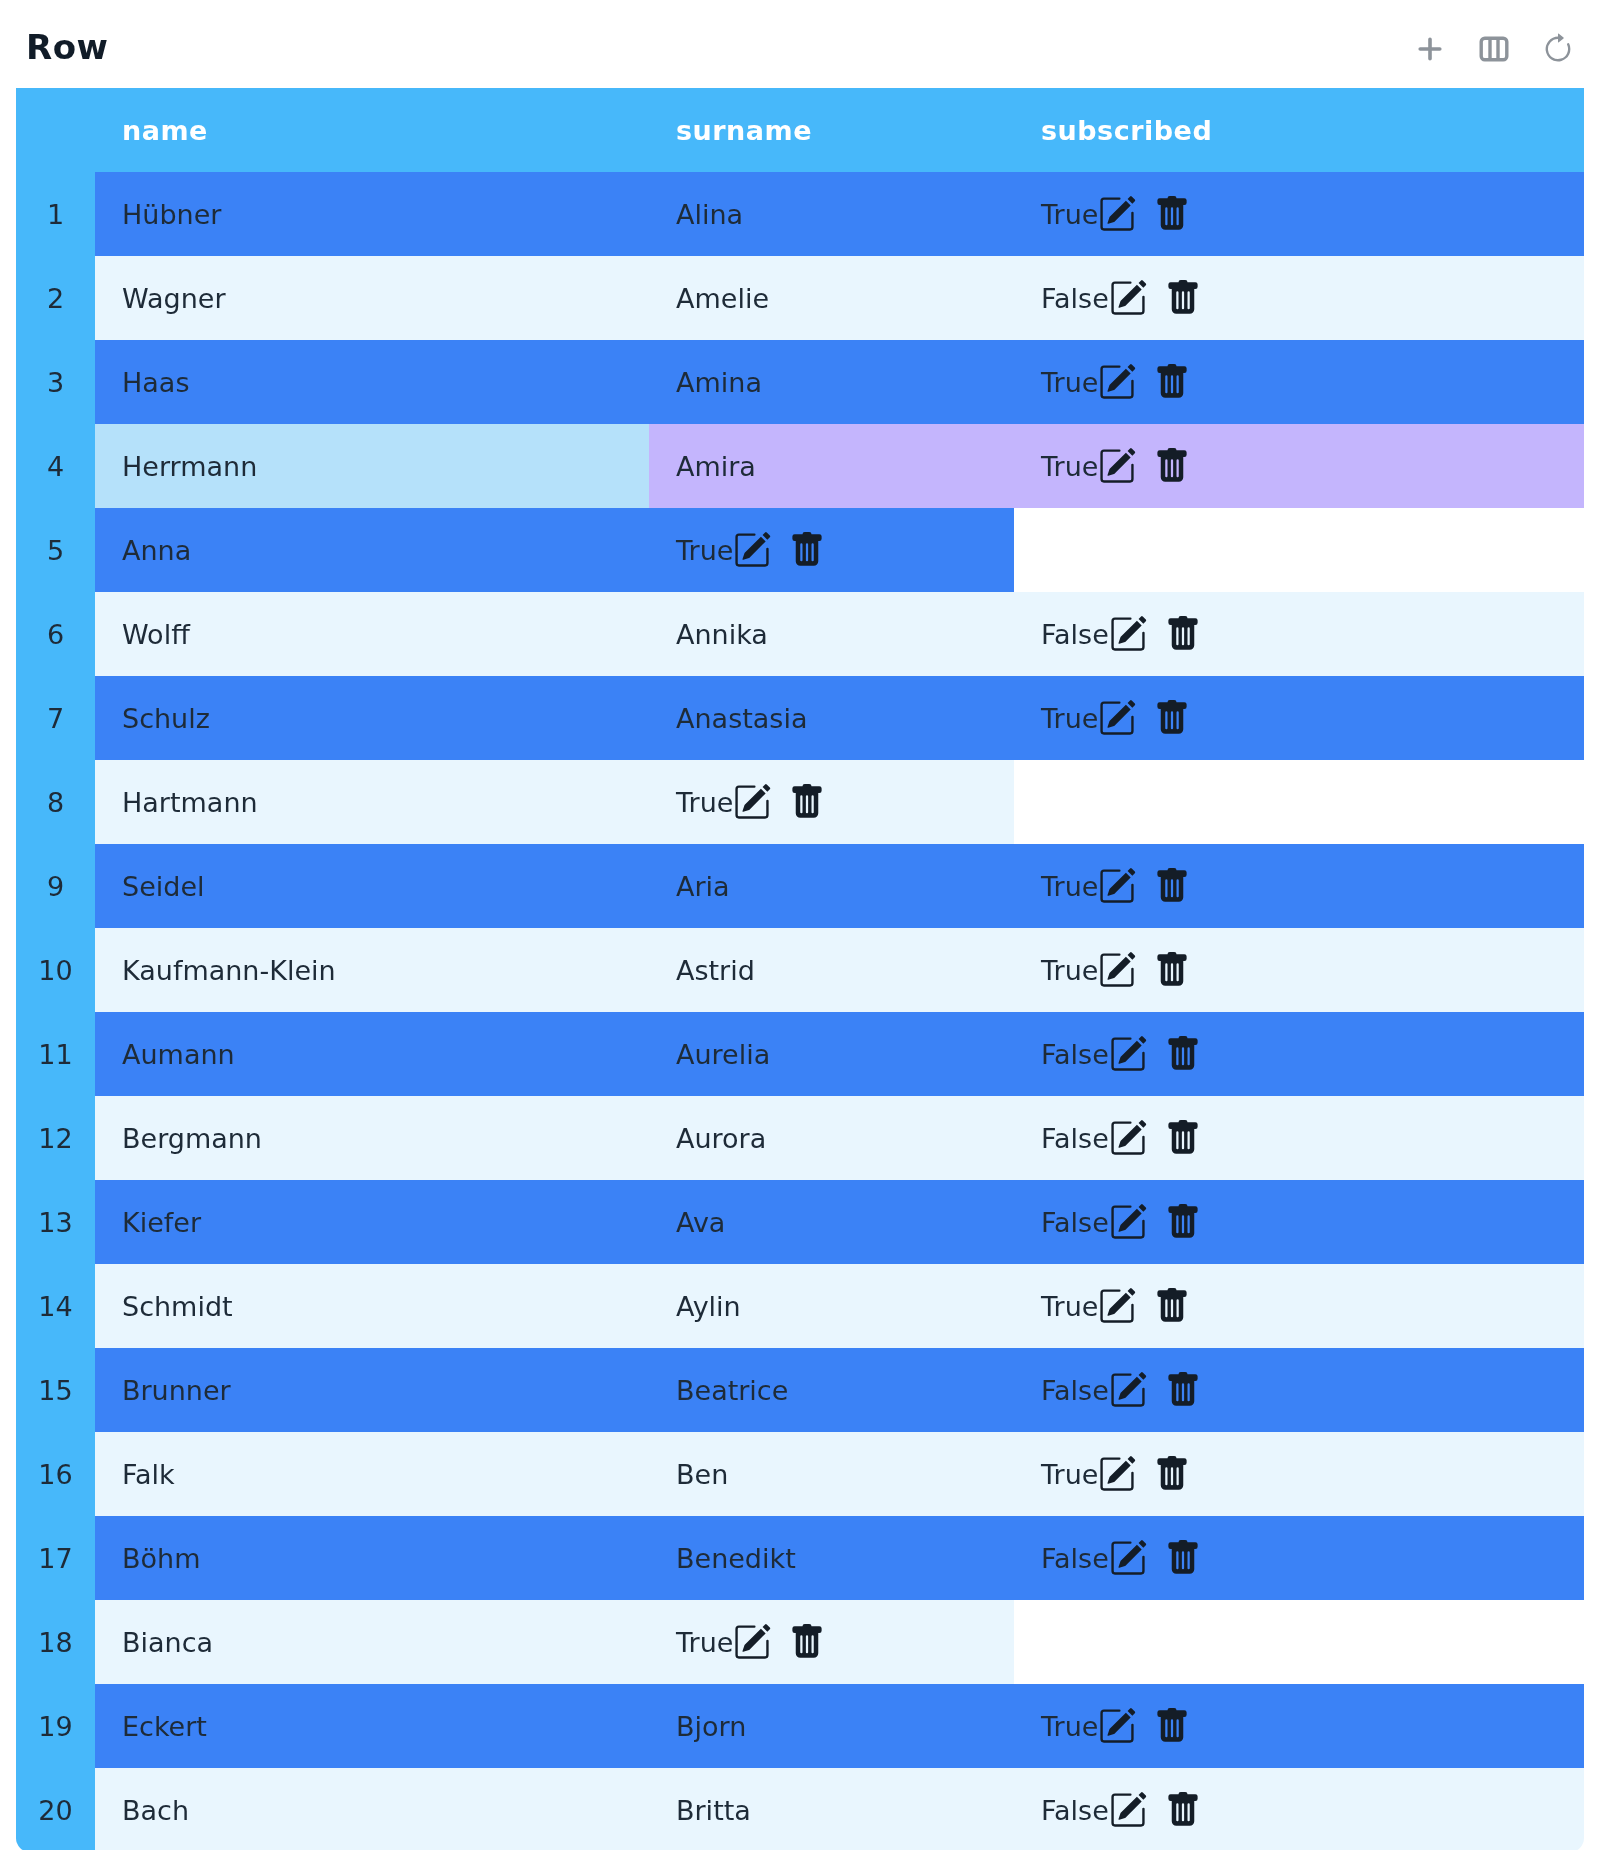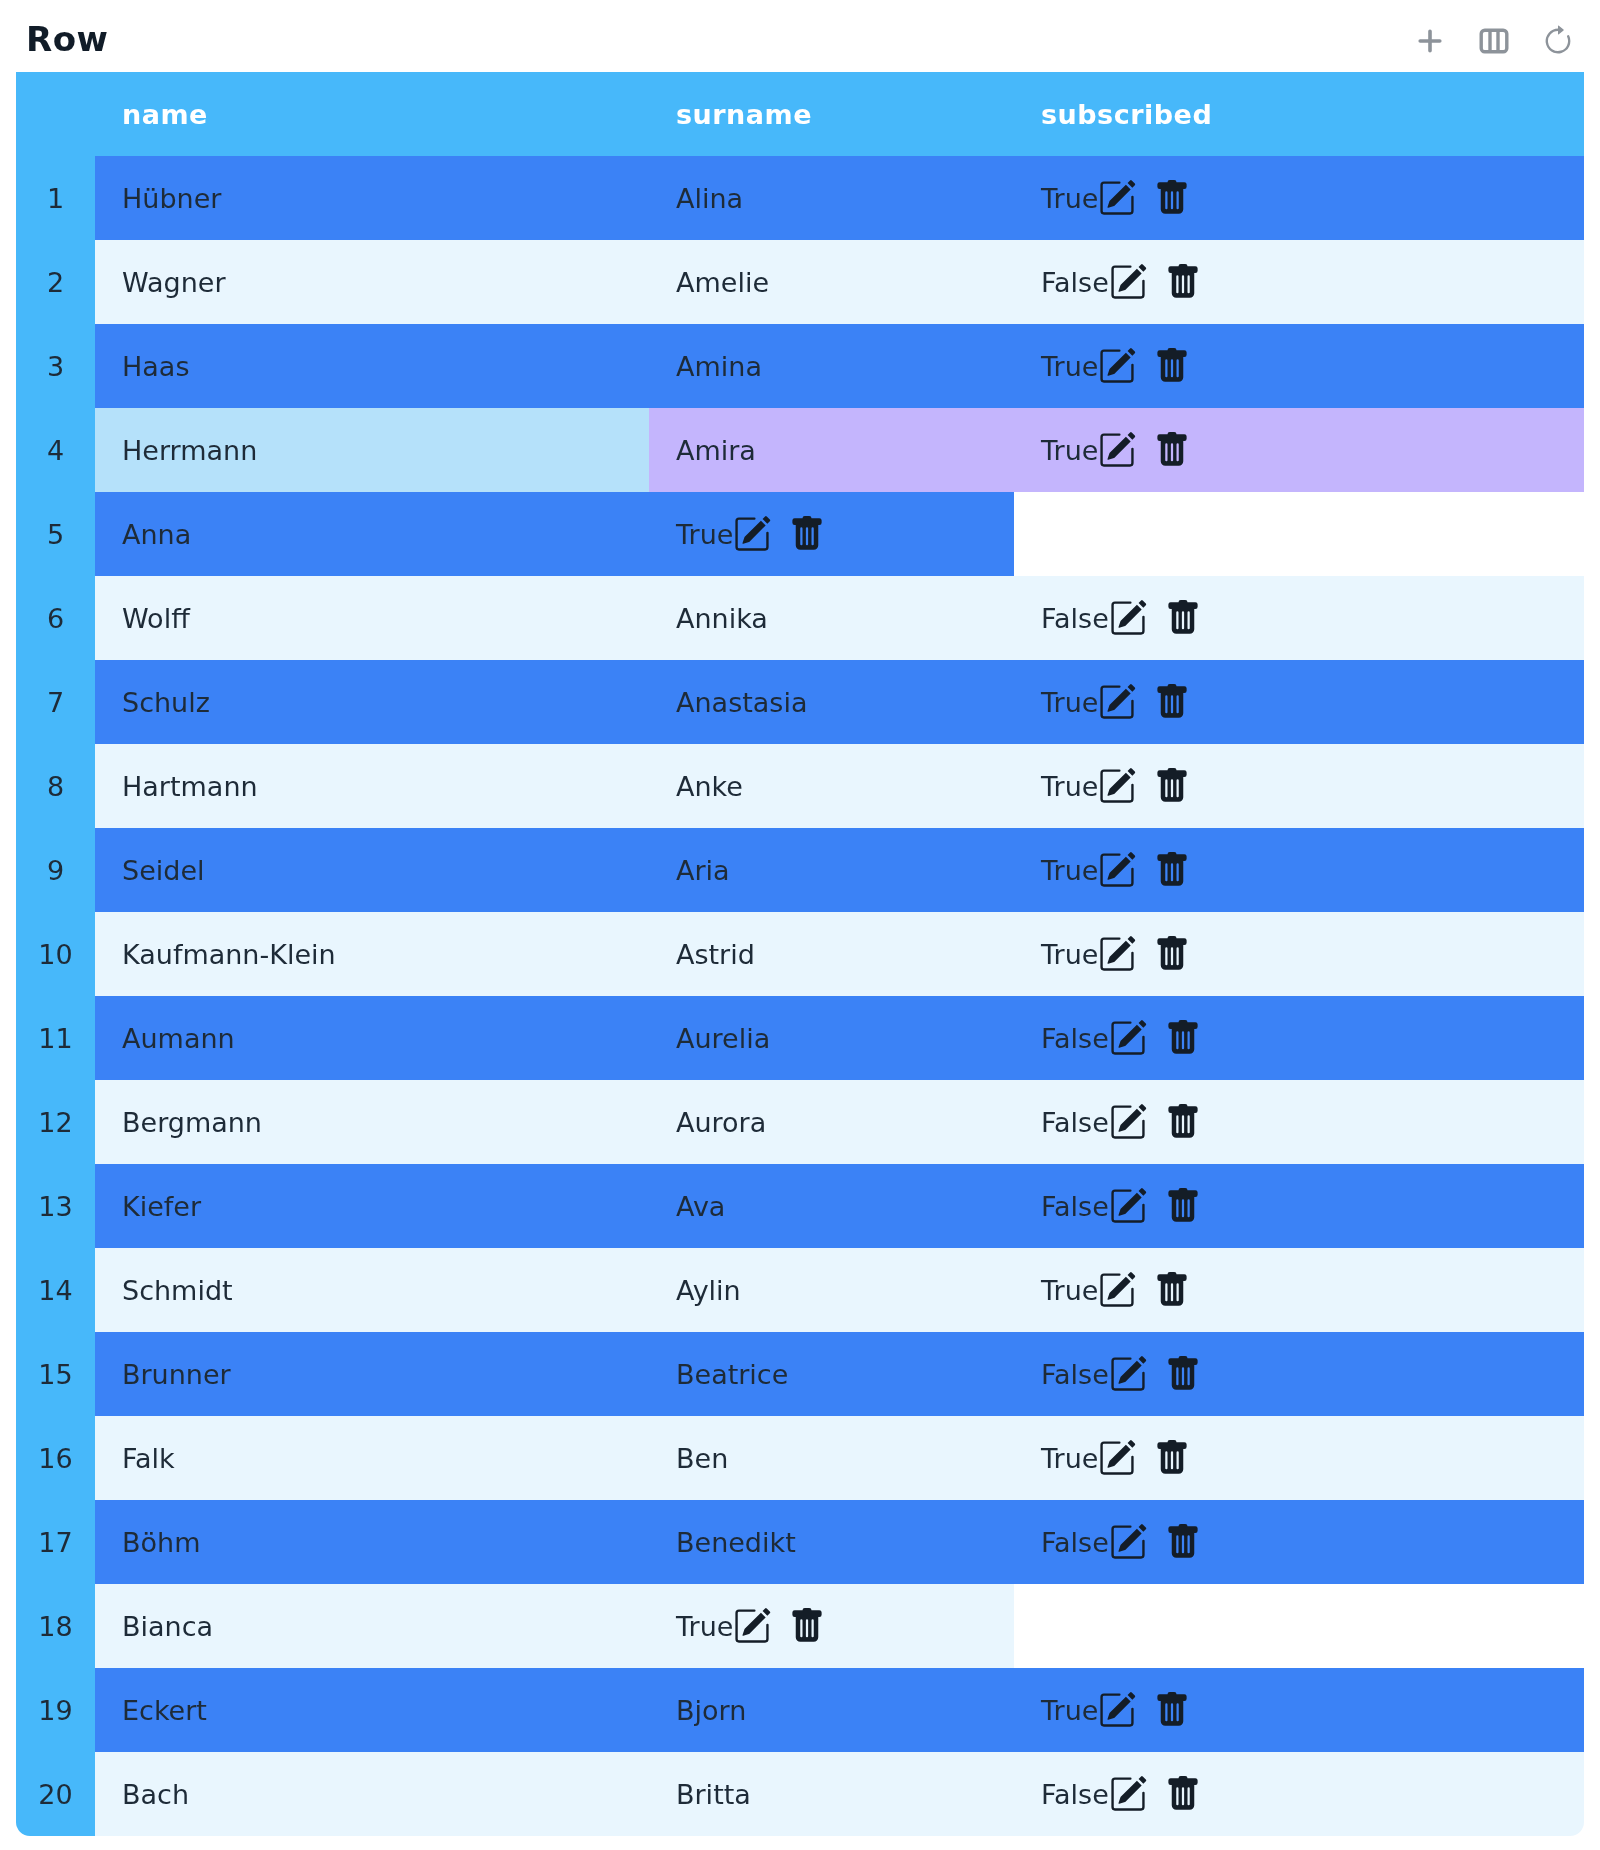--- a/index.html
+++ b/index.html
@@ -4,21 +4,21 @@
 <style>
   html,body{margin:0;padding:0;background:#ffffff;}
   body{
     width:1600px;height:1850px;
     font-family:"DejaVu Sans","Liberation Sans",sans-serif;
     color:#1e2b38;
     -webkit-font-smoothing:antialiased;
     overflow:hidden;
   }
   .topbar{
-    height:72px;
+    height:88px;
     display:flex;align-items:center;justify-content:space-between;
     padding:0 18px 0 26px;box-sizing:border-box;
   }
   .page-title{
     font-size:34px;font-weight:700;color:#111c28;letter-spacing:.5px;
     padding-top:6px;
   }
   .topbar-icons{display:flex;align-items:center;gap:24px;padding-top:10px;padding-right:4px;}
   .icon-btn{
     width:40px;height:40px;border:none;background:transparent;border-radius:50%;
@@ -273,21 +273,20 @@
               <path d="M2.5 1a1 1 0 0 0-1 1v1a1 1 0 0 0 1 1H3v9a2 2 0 0 0 2 2h6a2 2 0 0 0 2-2V4h.5a1 1 0 0 0 1-1V2a1 1 0 0 0-1-1H10a1 1 0 0 0-1-1H7a1 1 0 0 0-1 1zm3 4a.5.5 0 0 1 .5.5v7a.5.5 0 0 1-1 0v-7a.5.5 0 0 1 .5-.5M8 5a.5.5 0 0 1 .5.5v7a.5.5 0 0 1-1 0v-7A.5.5 0 0 1 8 5m3 .5v7a.5.5 0 0 1-1 0v-7a.5.5 0 0 1 1 0"></path>
             </svg>
           </span>
         </button>
       </span>
     </div>
   </div>
       <div class="trow even">
     <div class="cell cell-num">8</div>
     <div class="cell cell-data cell-name">Hartmann</div>
-    <div class="cell cell-data cell-surname">Anke</div>
     <div class="cell cell-data cell-sub">
       <span class="sub-val">True</span>
       <span class="row-actions">
         <button class="action-btn">
           <span>
             <svg width="38" height="38" viewBox="0 0 16 16" fill="#141d27">
               <path d="M15.502 1.94a.5.5 0 0 1 0 .706L14.459 3.69l-2-2L13.502.646a.5.5 0 0 1 .707 0l1.293 1.293zm-1.75 2.456-2-2L4.939 9.21a.5.5 0 0 0-.121.196l-.805 2.414a.25.25 0 0 0 .316.316l2.414-.805a.5.5 0 0 0 .196-.12l6.813-6.814z"></path>
               <path fill-rule="evenodd" d="M1 13.5A1.5 1.5 0 0 0 2.5 15h11a1.5 1.5 0 0 0 1.5-1.5v-6a.5.5 0 0 0-1 0v6a.5.5 0 0 1-.5.5h-11a.5.5 0 0 1-.5-.5v-11a.5.5 0 0 1 .5-.5H9a.5.5 0 0 0 0-1H2.5A1.5 1.5 0 0 0 1 2.5z"></path>
             </svg>
           </span>

